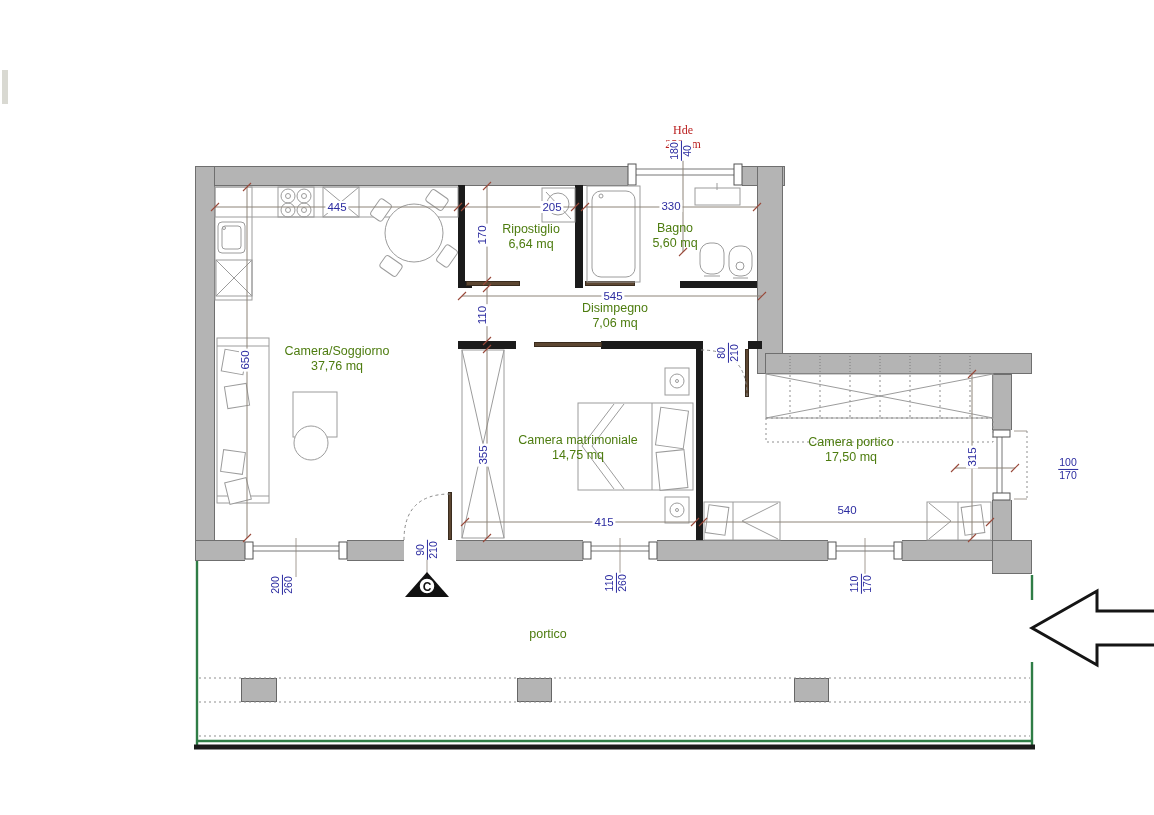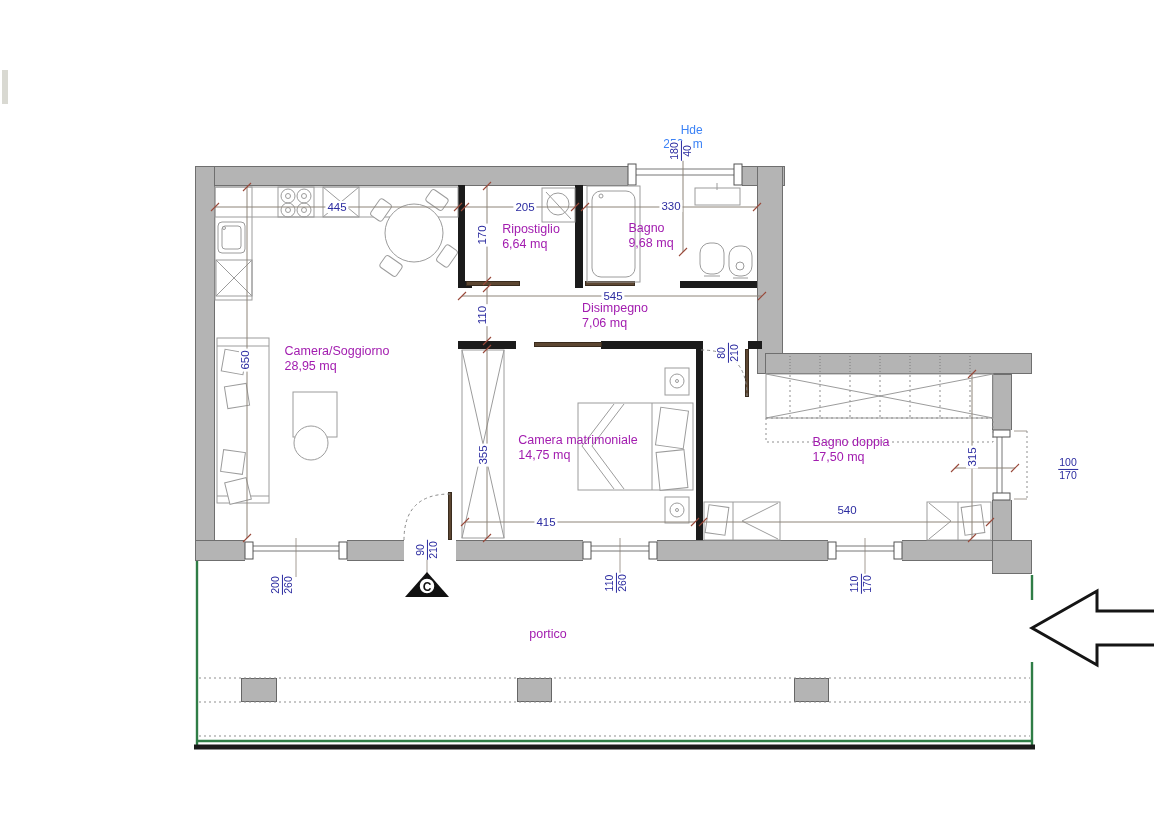--- a/index.html
+++ b/index.html
@@ -17,22 +17,22 @@
   .thin{stroke:#8d8478;stroke-width:0.8;}
   .tick{stroke:#99493a;stroke-width:1.1;}
   .arc{stroke:#8a8a8a;stroke-width:1;stroke-dasharray:3 3;fill:none;}
   .wframe{stroke:#777;stroke-width:1;fill:none;}
   .wblock{fill:#fff;stroke:#555;stroke-width:1;}
   .dash{stroke:#8f8f8f;stroke-width:1;stroke-dasharray:2 3;fill:none;}
   .hatch{stroke:#7d7d7d;stroke-width:1;stroke-dasharray:1 2;}
   .green{stroke:var(--c-portico_line,#2f7d46);stroke-width:2.4;}
   .blk{stroke:#1a1a1a;}
   .cmark{font:bold 12px "Liberation Sans",sans-serif;fill:#111;text-anchor:middle;}
-  .room-label{position:absolute;transform:translate(-50%,-50%);text-align:left;color:#a21caf;font-size:12.5px;line-height:1.18;white-space:nowrap;z-index:5;}
-  .note-label{position:absolute;transform:translate(-50%,-50%);text-align:right;color:#3b82f6;font-size:12px;line-height:1.2;white-space:nowrap;z-index:5;}
+  .room-label{position:absolute;transform:translate(-50%,-50%);text-align:center;color:#4d7c0f;font-size:12.5px;line-height:1.18;white-space:nowrap;z-index:5;}
+  .note-label{position:absolute;transform:translate(-50%,-50%);text-align:center;color:#b91c1c;font-size:12px;line-height:1.2;white-space:nowrap;z-index:5;font-family:Liberation Serif, serif;}
   .dim-label{position:absolute;transform:translate(-50%,-50%);color:var(--c-dimension_text,#2b2ba0);font-size:11.5px;background:#fff;padding:0 2px;white-space:nowrap;z-index:5;}
   .dim-label.rot{transform:translate(-50%,-50%) rotate(-90deg);}
   .frac{position:absolute;transform:translate(-50%,-50%);color:var(--c-dimension_text,#2b2ba0);font-size:10.5px;line-height:1.1;text-align:center;background:#fff;z-index:5;}
   .frac.rot{transform:translate(-50%,-50%) rotate(-90deg);}
   .frac .top{display:block;border-bottom:1px solid var(--c-dimension_text,#2b2ba0);padding:0 1px;}
   .frac .bot{display:block;padding:0 1px;}
 </style>
 </head>
 <body>
 
@@ -280,56 +280,56 @@
       <text x="427" y="590.5" class="cmark">C</text>
     </g>
 
     <g>
       <polygon points="1032,628 1097,591 1097,611 1158,611 1158,645 1097,645 1097,665" fill="#fff" stroke="#151515" stroke-width="3"></polygon>
     </g>
   </svg>
 
   <div class="room-label" style="left:337px;top:359px">
     <div>Camera/Soggiorno</div>
-    <div>28,95 mq</div>
+    <div>37,76 mq</div>
   </div>
   <div class="room-label" style="left:531px;top:237px">
     <div>Ripostiglio</div>
     <div>6,64 mq</div>
   </div>
-  <div class="room-label" style="left:651px;top:236px">
+  <div class="room-label" style="left:675px;top:236px">
     <div>Bagno</div>
-    <div>9,68 mq</div>
+    <div>5,60 mq</div>
   </div>
   <div class="room-label" style="left:615px;top:316px">
     <div>Disimpegno</div>
     <div>7,06 mq</div>
   </div>
   <div class="room-label" style="left:578px;top:448px">
     <div>Camera matrimoniale</div>
     <div>14,75 mq</div>
   </div>
   <div class="room-label" style="left:851px;top:450px">
-    <div>Bagno doppia</div>
+    <div>Camera portico</div>
     <div>17,50 mq</div>
   </div>
   <div class="room-label" style="left:548px;top:634px">
     <div>portico</div>
   </div>
 
   <div class="note-label" style="left:683px;top:137px">
     <div>Hde</div>
     <div>250 cm</div>
   </div>
 
   <div class="dim-label" style="left:337px;top:207px">445</div>
-  <div class="dim-label" style="left:525px;top:207px">205</div>
+  <div class="dim-label" style="left:552px;top:207px">205</div>
   <div class="dim-label" style="left:671px;top:206px">330</div>
   <div class="dim-label" style="left:613px;top:296px">545</div>
-  <div class="dim-label" style="left:546px;top:522px">415</div>
+  <div class="dim-label" style="left:604px;top:522px">415</div>
   <div class="dim-label" style="left:847px;top:510px">540</div>
   <div class="dim-label rot" style="left:482px;top:235px">170</div>
   <div class="dim-label rot" style="left:482px;top:315px">110</div>
   <div class="dim-label rot" style="left:483px;top:455px">355</div>
   <div class="dim-label rot" style="left:245px;top:360px">650</div>
   <div class="dim-label rot" style="left:972px;top:457px">315</div>
 
   <div class="frac rot" style="left:681px;top:151px">
     <span class="top">180</span>
     <span class="bot">40</span>

